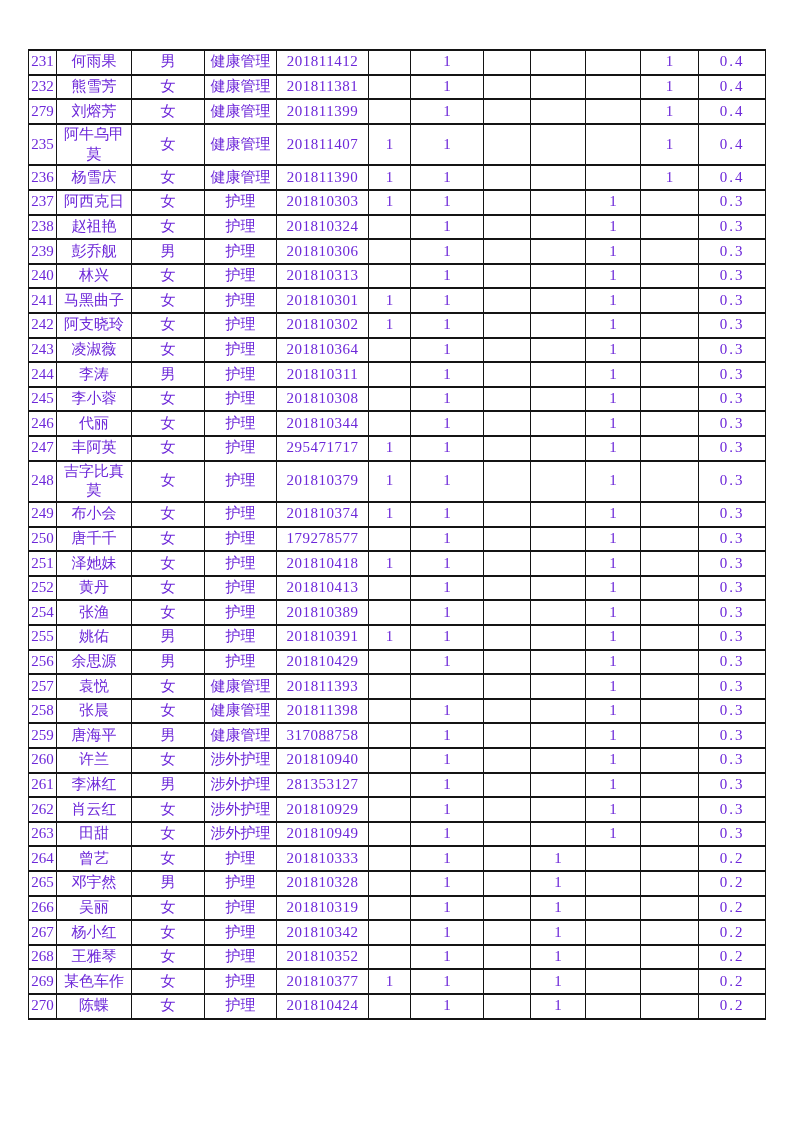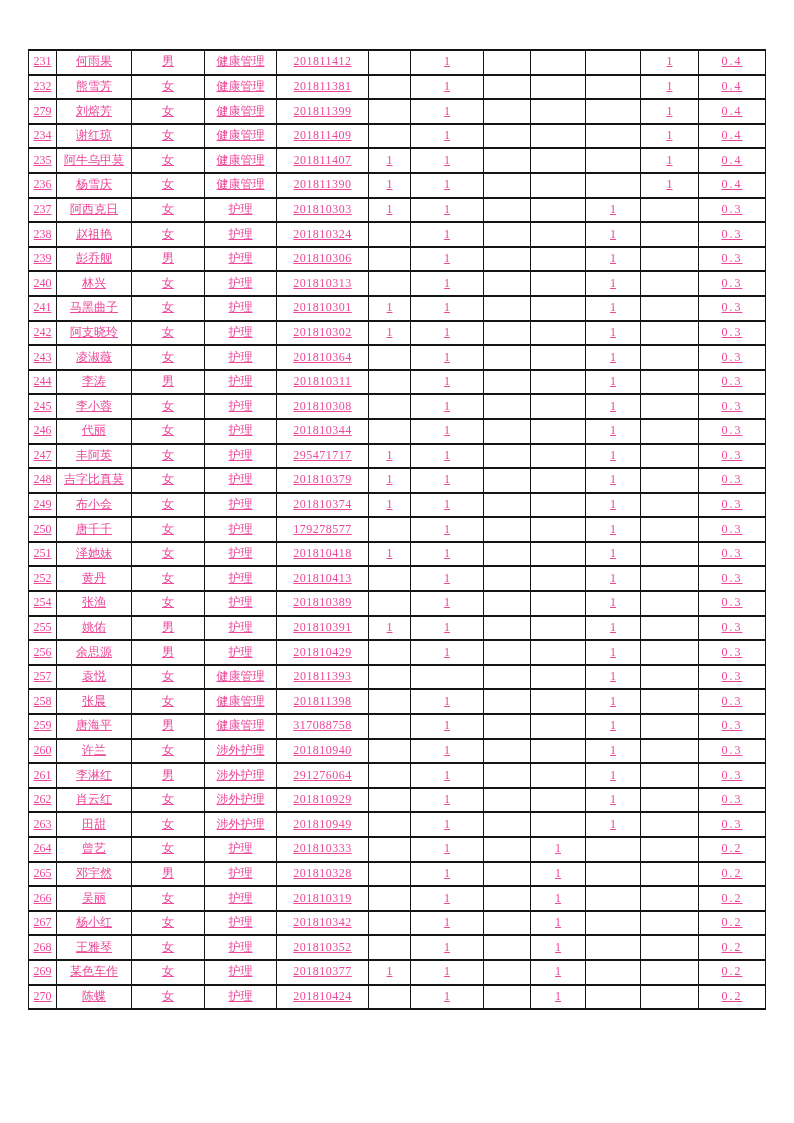--- a/index.html
+++ b/index.html
@@ -15,23 +15,22 @@
     overflow: hidden;
   }
   table.roster {
     position: absolute;
     left: 28px;
     top: 49px;
     width: 737px;
     border-collapse: collapse;
     table-layout: fixed;
     font-family: "Liberation Serif", "DejaVu Serif", serif;
-    font-size: 12px;
-    color: #ec4899;
-    text-decoration: underline;
+    font-size: 15px;
+    color: #6d28d9;
   }
   table.roster tr {
     height: 24.6px;
   }
   table.roster td {
     border: 1px solid #141414;
     border-top-width: 2px;
     border-bottom-width: 2px;
     text-align: center;
     vertical-align: middle;
@@ -103,34 +102,20 @@
       <td class="c-id">201811399</td>
       <td class="c-mark"></td>
       <td class="c-mark">1</td>
       <td class="c-mark"></td>
       <td class="c-mark"></td>
       <td class="c-mark"></td>
       <td class="c-mark">1</td>
       <td class="c-score">0.4</td>
     </tr>
         <tr>
-      <td class="c-no">234</td>
-      <td class="c-name">谢红琼</td>
-      <td class="c-gender">女</td>
-      <td class="c-major">健康管理</td>
-      <td class="c-id">201811409</td>
-      <td class="c-mark"></td>
-      <td class="c-mark">1</td>
-      <td class="c-mark"></td>
-      <td class="c-mark"></td>
-      <td class="c-mark"></td>
-      <td class="c-mark">1</td>
-      <td class="c-score">0.4</td>
-    </tr>
-        <tr>
       <td class="c-no">235</td>
       <td class="c-name">阿牛乌甲莫</td>
       <td class="c-gender">女</td>
       <td class="c-major">健康管理</td>
       <td class="c-id">201811407</td>
       <td class="c-mark">1</td>
       <td class="c-mark">1</td>
       <td class="c-mark"></td>
       <td class="c-mark"></td>
       <td class="c-mark"></td>
@@ -471,21 +456,21 @@
       <td class="c-mark"></td>
       <td class="c-mark">1</td>
       <td class="c-mark"></td>
       <td class="c-score">0.3</td>
     </tr>
         <tr>
       <td class="c-no">261</td>
       <td class="c-name">李淋红</td>
       <td class="c-gender">男</td>
       <td class="c-major">涉外护理</td>
-      <td class="c-id">291276064</td>
+      <td class="c-id">281353127</td>
       <td class="c-mark"></td>
       <td class="c-mark">1</td>
       <td class="c-mark"></td>
       <td class="c-mark"></td>
       <td class="c-mark">1</td>
       <td class="c-mark"></td>
       <td class="c-score">0.3</td>
     </tr>
         <tr>
       <td class="c-no">262</td>

